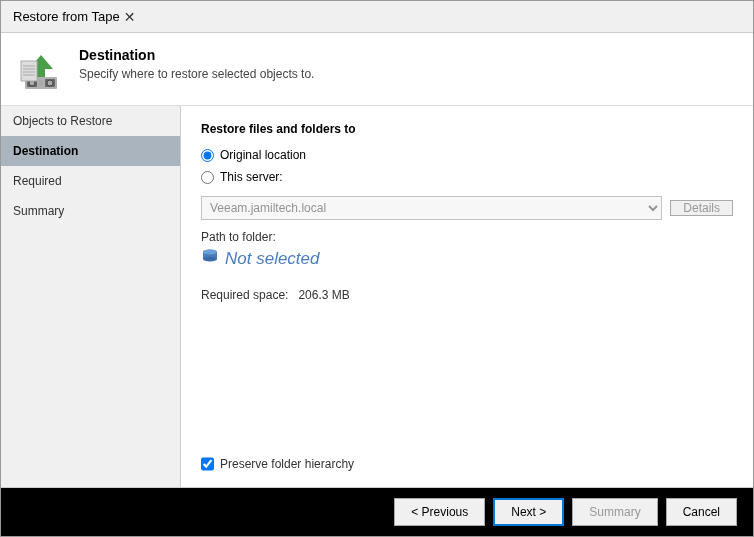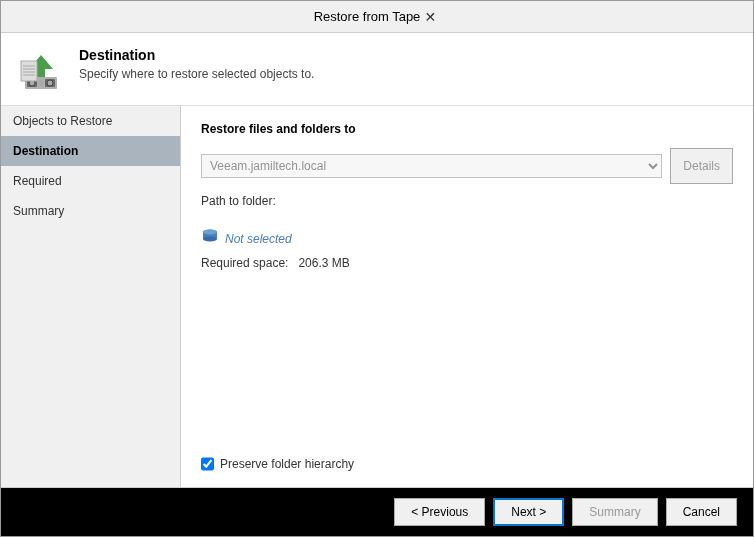--- a/index.html
+++ b/index.html
@@ -13,21 +13,21 @@
       box-shadow: 2px 2px 8px rgba(0,0,0,0.3);
       display: flex;
       flex-direction: column;
     }
 
     .title-bar {
       background: #f0f0f0;
       padding: 0 12px;
       display: flex;
       align-items: center;
-      justify-content: center;
+      justify-content: flex-start;
       border-bottom: 1px solid #ccc;
       height: 32px;
     }
 
     .title-bar-left {
       display: flex;
       align-items: center;
       gap: 8px;
     }
 
@@ -154,39 +154,39 @@
       height: 24px;
       font-size: 12px;
       border: 1px solid #aaa;
       background: #f5f5f5;
       color: #666;
       padding: 0 4px;
       cursor: not-allowed;
     }
 
     .btn {
-      height: 36px;
+      height: 16px;
       padding: 0 12px;
       font-size: 12px;
       border: 1px solid #aaa;
       background: #f0f0f0;
       cursor: pointer;
       color: #000;
       white-space: nowrap;
     }
 
     .btn:disabled {
       color: #999;
       cursor: default;
     }
 
     .path-label {
       font-size: 12px;
       color: #333;
-      margin-bottom: 20px;
+      margin-bottom: 4px;
     }
 
     .path-row {
       display: flex;
       align-items: center;
       gap: 8px;
       margin-bottom: 10px;
     }
 
     .path-input {
@@ -204,28 +204,29 @@
       gap: 6px;
       margin-bottom: 6px;
     }
 
     .db-icon {
       color: #4a7ebc;
       font-size: 16px;
     }
 
     .not-selected-text {
-      font-size: 12px;
+      font-size: 17px;
       color: #4a7ebc;
       font-style: italic;
     }
 
     .required-space {
       font-size: 12px;
       color: #333;
+      margin-top: 12px;
     }
 
     .preserve-checkbox-row {
       margin-top: auto;
       display: flex;
       gap: 6px;
       padding-top: 8px;
     }
 
     .preserve-checkbox-row input[type="checkbox"] {
@@ -320,20 +321,30 @@
         <span>Required</span>
       </div>
       <div class="sidebar-item">
         <span>Summary</span>
       </div>
     </div>
 
     <div class="main-content">
       <div class="section-title">Restore files and folders to</div>
 
+      <div class="radio-group">
+        <label class="radio-label">
+          <input type="radio" name="restore-dest" checked="" style="">
+          <span>Original location</span>
+        </label>
+        <label class="radio-label">
+          <input type="radio" name="restore-dest" style="">
+          <span>This server:</span>
+        </label>
+      </div>
 
       <div class="server-row">
         <select class="server-select" disabled=""><option>Veeam.jamiltech.local</option></select>
         <button class="btn" disabled="">Details</button>
       </div>
 
       <div class="path-label">Path to folder:</div>
 
       <div class="not-selected-row">
         <span class="db-icon">

